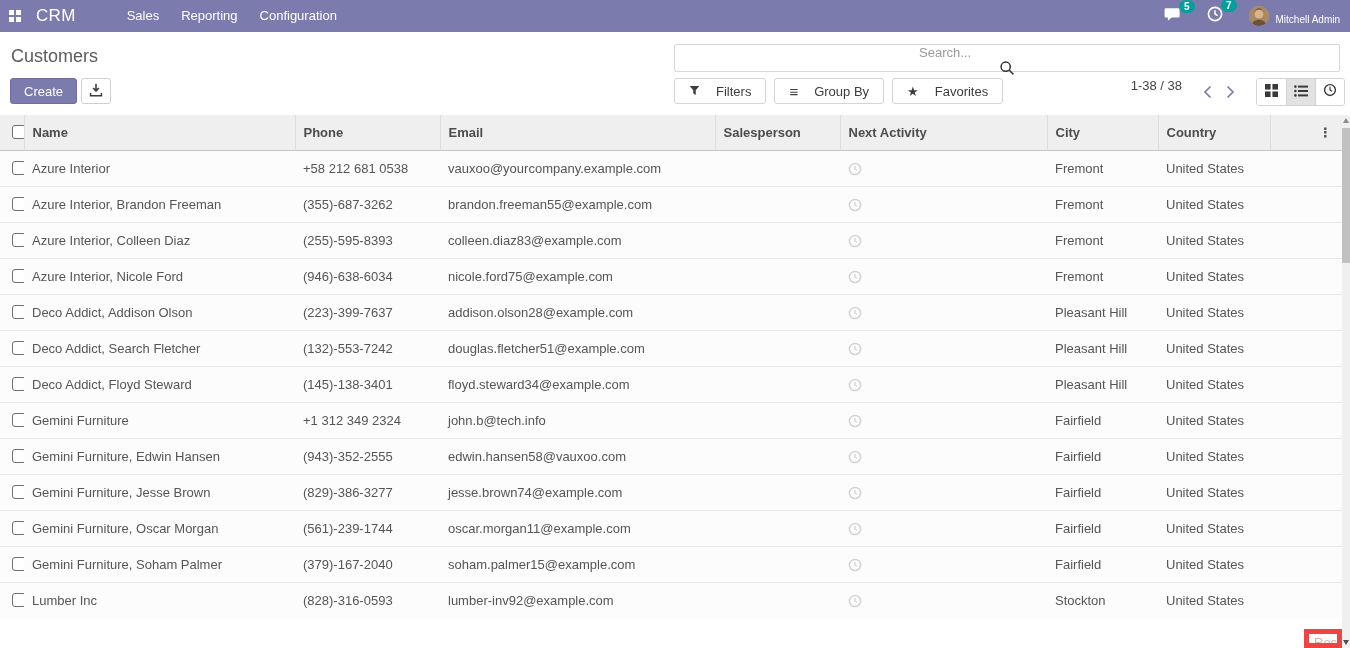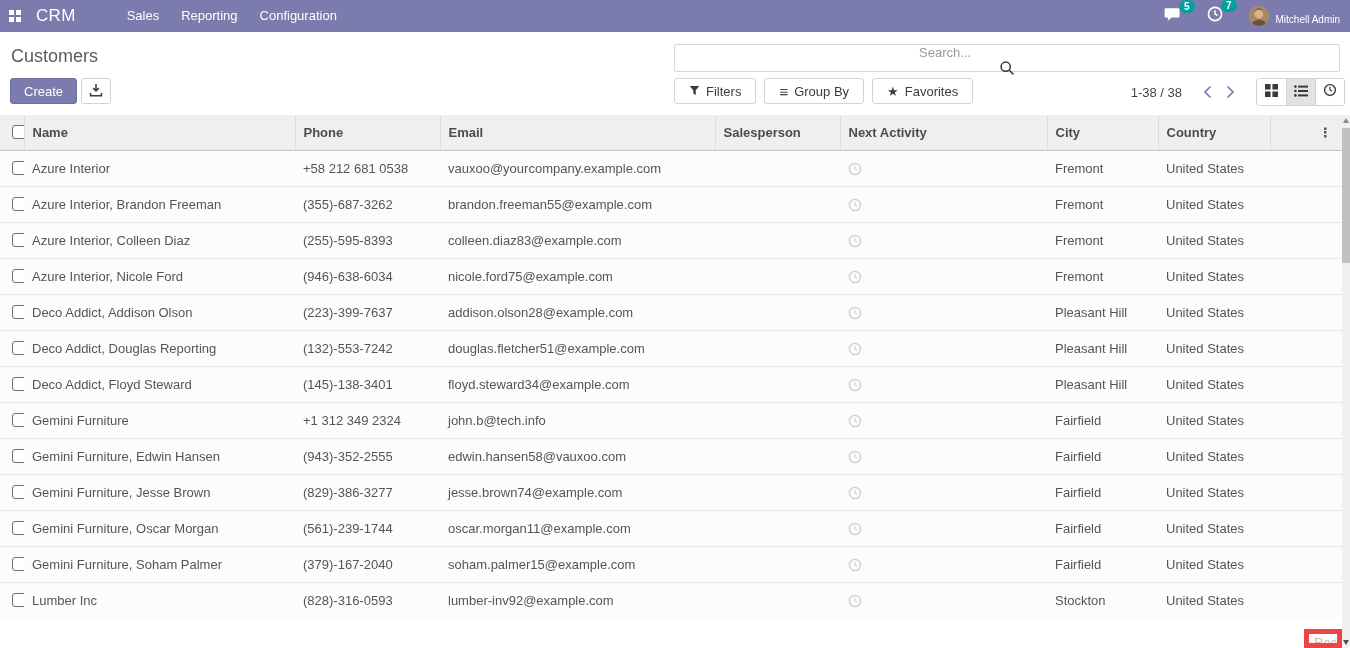--- a/index.html
+++ b/index.html
@@ -32,22 +32,22 @@
   .search-input::placeholder { color:#9a9a9a; }
   .search-icon { padding:0 8px; display:flex; cursor:pointer; }
 
   .controls-row { position:absolute; top:78px; left:0; width:1350px; height:27px; }
   .left-buttons { position:absolute; left:10px; top:0; display:flex; }
   .btn { height:26px; font-size:13px; border-radius:3px; display:inline-flex; align-items:center;
          cursor:pointer; font-family:inherit; }
   .btn-create { background:#7c7bad; border:1px solid #6f6e9e; color:#fff; padding:0 13px; }
   .btn-export { background:#fff; border:1px solid #d0d0d0; margin-left:4px; width:30px; justify-content:center; }
   .filter-group { position:absolute; left:674px; top:0; display:flex; gap:8px; }
-  .btn-flat { background:#fff; border:1px solid #d4d4d4; color:#3c3c3c; padding:0 14px; gap:6px; }
-  .right-controls { position:absolute; right:5px; top:0; display:flex; align-items:center; }
+  .btn-flat { background:#fff; border:1px solid #d4d4d4; color:#3c3c3c; padding:0 14px; gap:16px; }
+  .right-controls { position:absolute; right:5px; top:0; display:flex; }
   .pager-text { font-size:13px; color:#444; margin-right:14px; }
   .pager-arrow { color:#7c7bad; cursor:pointer; display:flex; align-items:center; padding:0 7px; }
   .switcher { display:flex; margin-left:14px; border:1px solid #d4d4d4; border-radius:3px; overflow:hidden; }
   .switch-btn { width:29px; height:26px; display:flex; align-items:center; justify-content:center;
                 background:#fff; cursor:pointer; border-left:1px solid #d4d4d4; }
   .switch-btn:first-child { border-left:none; }
   .switch-btn.active { background:#e2e2e2; }
   .hamburger { font-size:15px; font-weight:bold; line-height:1; }
   .star { font-size:13px; line-height:1; }
 
@@ -343,21 +343,21 @@
         </span>
       </td>
       <td>Pleasant Hill</td>
       <td>United States</td>
       <td></td>
     </tr>
         <tr class="data-row">
       <td>
             <div class="cb"></div>
           </td>
-      <td>Deco Addict, Douglas Reporting</td>
+      <td>Deco Addict, Search Fletcher</td>
       <td>(132)-553-7242</td>
       <td>douglas.fletcher51@example.com</td>
       <td></td>
       <td>
         <span>
           <svg width="14" height="14" viewBox="0 0 16 16" style="vertical-align:middle">
                 <circle cx="8" cy="8" r="6.4" fill="none" stroke="#d2d2d2" stroke-width="1.7"></circle>
                 <path d="M8 4.6V8l2.3 1.4" stroke="#d2d2d2" stroke-width="1.4" fill="none"></path>
               </svg>
         </span>

